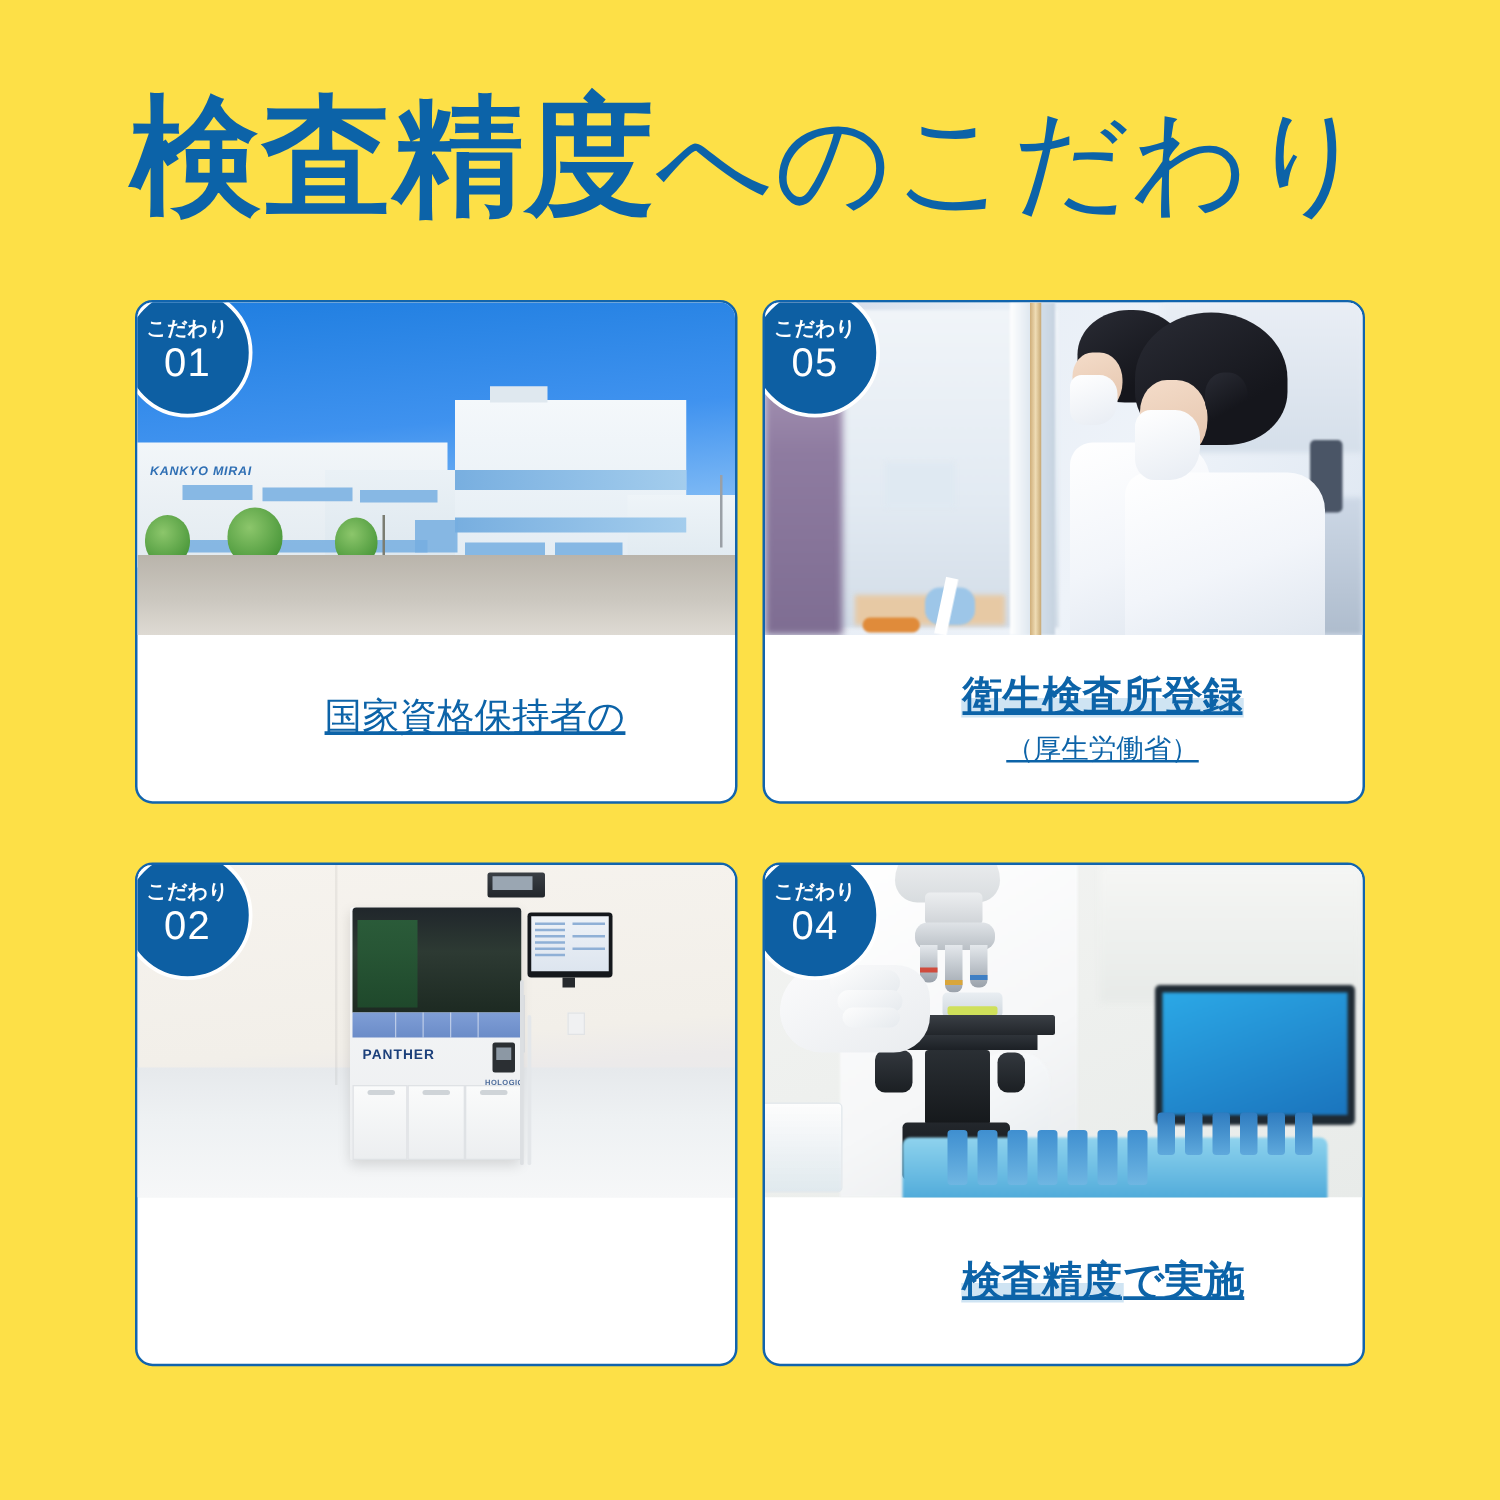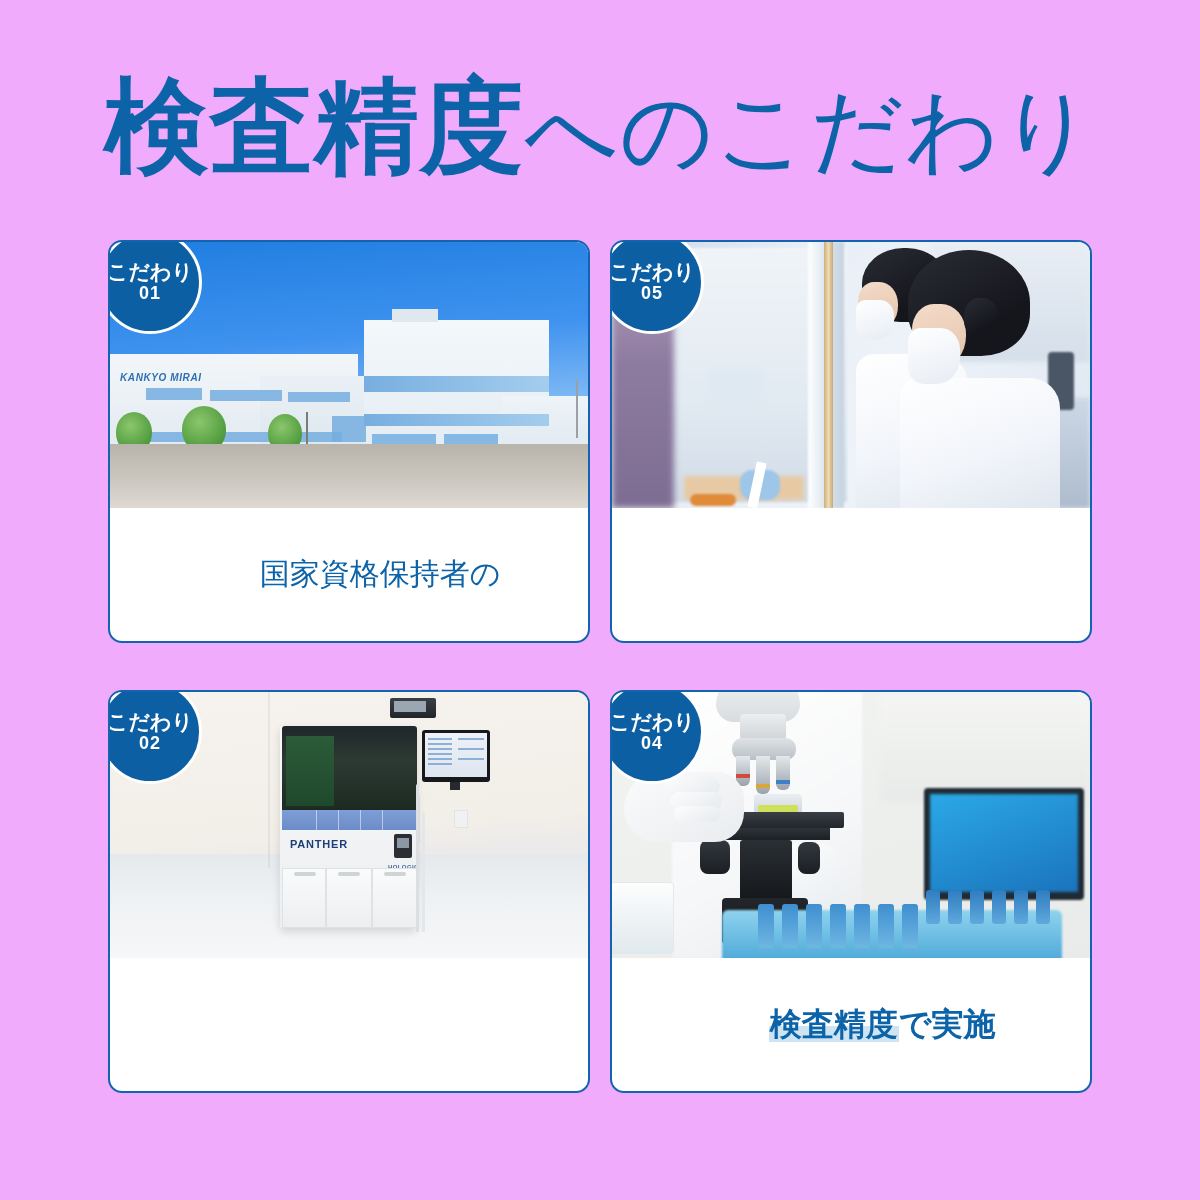--- a/index.html
+++ b/index.html
@@ -2,21 +2,21 @@
 <html><head>
 <meta charset="utf-8">
 <style>
   html,body{margin:0;padding:0;}
   body{
     width:1200px;height:1200px;
     background:#ffffff;
     font-family:"Liberation Sans","DejaVu Sans",sans-serif;
     overflow:hidden;
   }
-  .page{position:relative;width:1200px;height:1200px;background:#f0abfc;}
+  .page{position:relative;width:1200px;height:1200px;background:#fde047;}
 
   
   .title{
     position:absolute;left:0;top:74px;width:1200px;
     text-align:center;
     color:#0c63a8;
     white-space:nowrap;
     line-height:1;
   }
   .title .strong{
@@ -59,32 +59,33 @@
     position:absolute;left:-12px;top:-12px;
     width:104px;height:104px;border-radius:50%;
     background:#0d5fa3;
     border:3px solid #ffffff;
     box-sizing:border-box;
     color:#fff;text-align:center;
     display:flex;flex-direction:column;
     align-items:center;justify-content:center;
     z-index:5;
   }
-  .badge .bw{font-size:21px;font-weight:700;line-height:1.1;letter-spacing:0px;}
-  .badge .bn{font-size:18px;font-weight:700;line-height:1.15;letter-spacing:1px;}
+  .badge .bw{font-size:16px;font-weight:700;line-height:1.1;letter-spacing:0px;}
+  .badge .bn{font-size:32px;font-weight:400;line-height:1.15;letter-spacing:1px;}
 
   
   .caption{
     position:absolute;left:0;top:266px;
     width:540px;height:133px;
     display:flex;flex-direction:column;
     align-items:center;justify-content:center;
     color:#0c63a8;
     text-align:center;
     line-height:1.34;
+    text-decoration:underline;
   }
   .cap-line{font-size:30px;font-weight:500;white-space:nowrap;}
   .cap-line.b{font-size:32px;font-weight:700;}
   .cap-sub{font-size:22px;font-weight:400;margin-top:6px;}
   .hl{
     background:linear-gradient(to top,#cfe4f3 0,#cfe4f3 44%,rgba(255,255,255,0) 44%);
     padding:0 1px;
   }
 
   
@@ -247,20 +248,24 @@
           <div class="coat" style="left:288px;top:136px;width:160px;height:136px;"></div>
           <div class="head" style="left:296px;top:8px;width:122px;height:106px;border-radius:50% 50% 40% 40%;"></div>
           <div class="face" style="left:300px;top:62px;width:54px;height:64px;"></div>
           <div class="mask" style="left:296px;top:86px;width:52px;height:56px;"></div>
           <div class="head" style="left:352px;top:56px;width:34px;height:40px;border-radius:44%;"></div>
         </div>
         <div class="badge">
           <span class="bw">こだわり</span>
           <span class="bn">05</span>
         </div>
+      </div>
+      <div class="caption">
+        <div class="cap-line b"><span class="hl">衛生検査所登録</span></div>
+        <div class="cap-sub">（厚生労働省）</div>
       </div>
     </div>
 
     <div class="card c3">
       <div class="photo">
         <div class="p3">
           <div class="floor"></div>
           <div class="corner"></div>
           <div class="body"></div>
           <div class="glassdark"></div>

